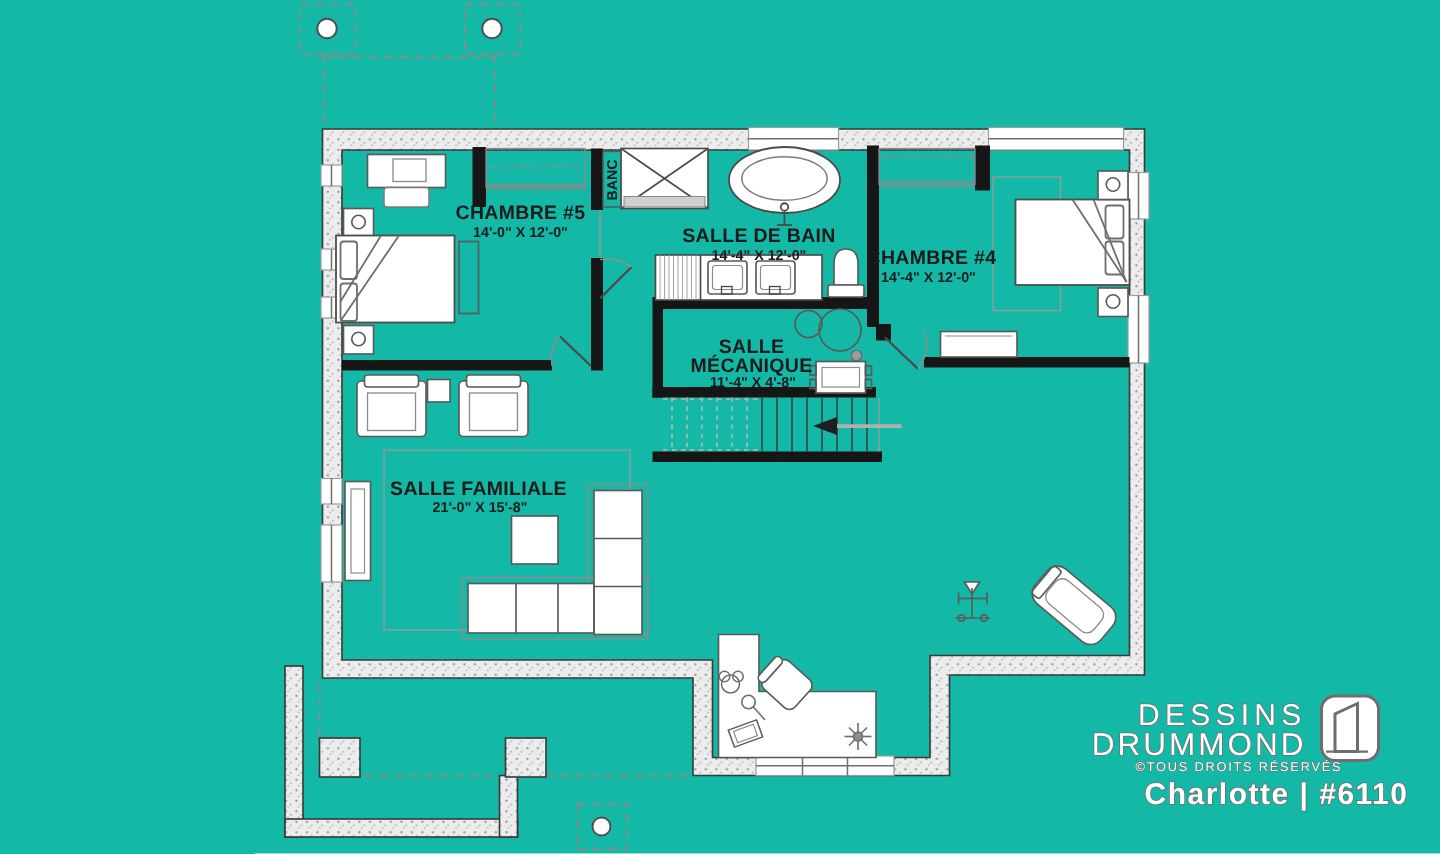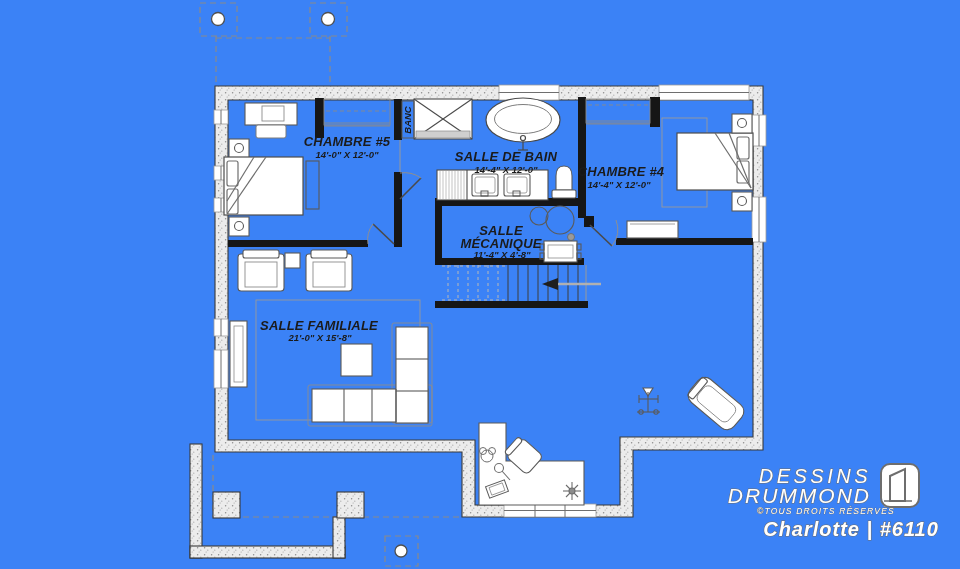--- a/index.html
+++ b/index.html
@@ -1,17 +1,17 @@
 <!DOCTYPE html>
 <html><head>
 <meta charset="utf-8">
 <style>
   html,body{margin:0;padding:0;background:#ffffff;}
-  .stage{position:relative;width:960px;height:569px;background:#3b82f6;overflow:hidden;
-         font-family:"Liberation Sans", sans-serif;font-style:italic;}
+  .stage{position:relative;width:960px;height:569px;background:#14b8a6;overflow:hidden;
+         font-family:"Liberation Sans", sans-serif;}
   svg{position:absolute;left:0;top:0;}
   text{font-family:"Liberation Sans", sans-serif;}
   .room-title{font-weight:bold;font-size:13px;fill:#1b1b1b;letter-spacing:.2px;}
   .room-dims{font-weight:bold;font-size:9.5px;fill:#1b1b1b;}
   .banc-label{font-weight:bold;font-size:9.5px;fill:#1b1b1b;}
   .wm{fill:#ffffff;stroke:#6e6e6e;stroke-width:1;paint-order:stroke;}
   .wm1{font-size:20px;letter-spacing:3.5px;}
   .wm2{font-size:21px;letter-spacing:2px;}
   .wm3{font-size:8.5px;letter-spacing:1.2px;stroke-width:.7;}
   .wm4{font-size:20px;font-weight:bold;letter-spacing:1px;stroke-width:1.1;}

